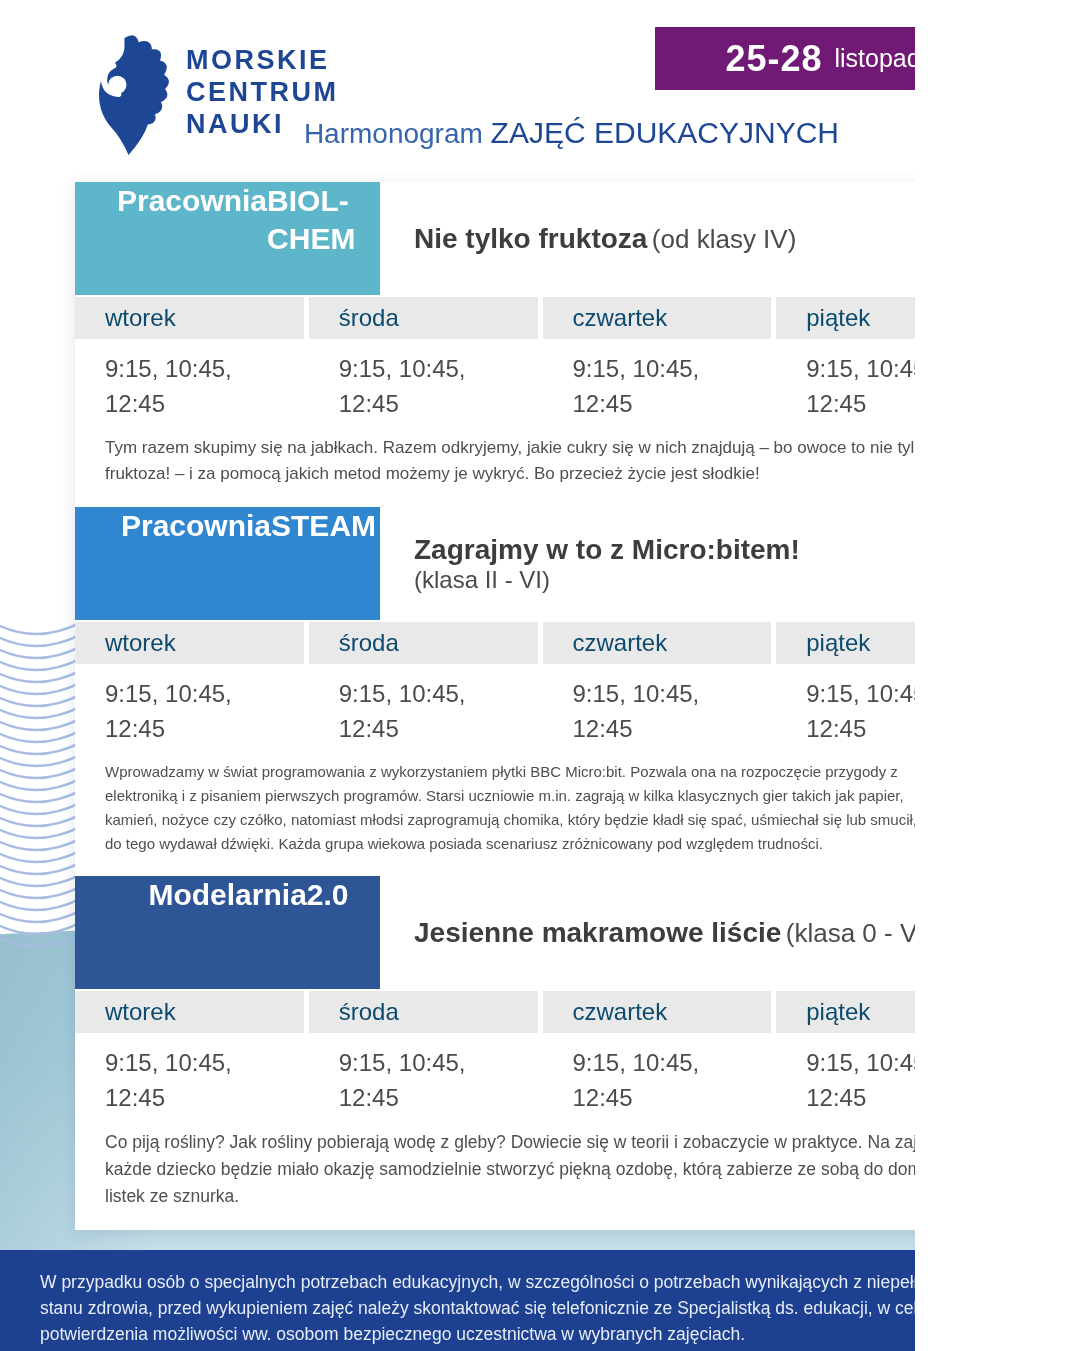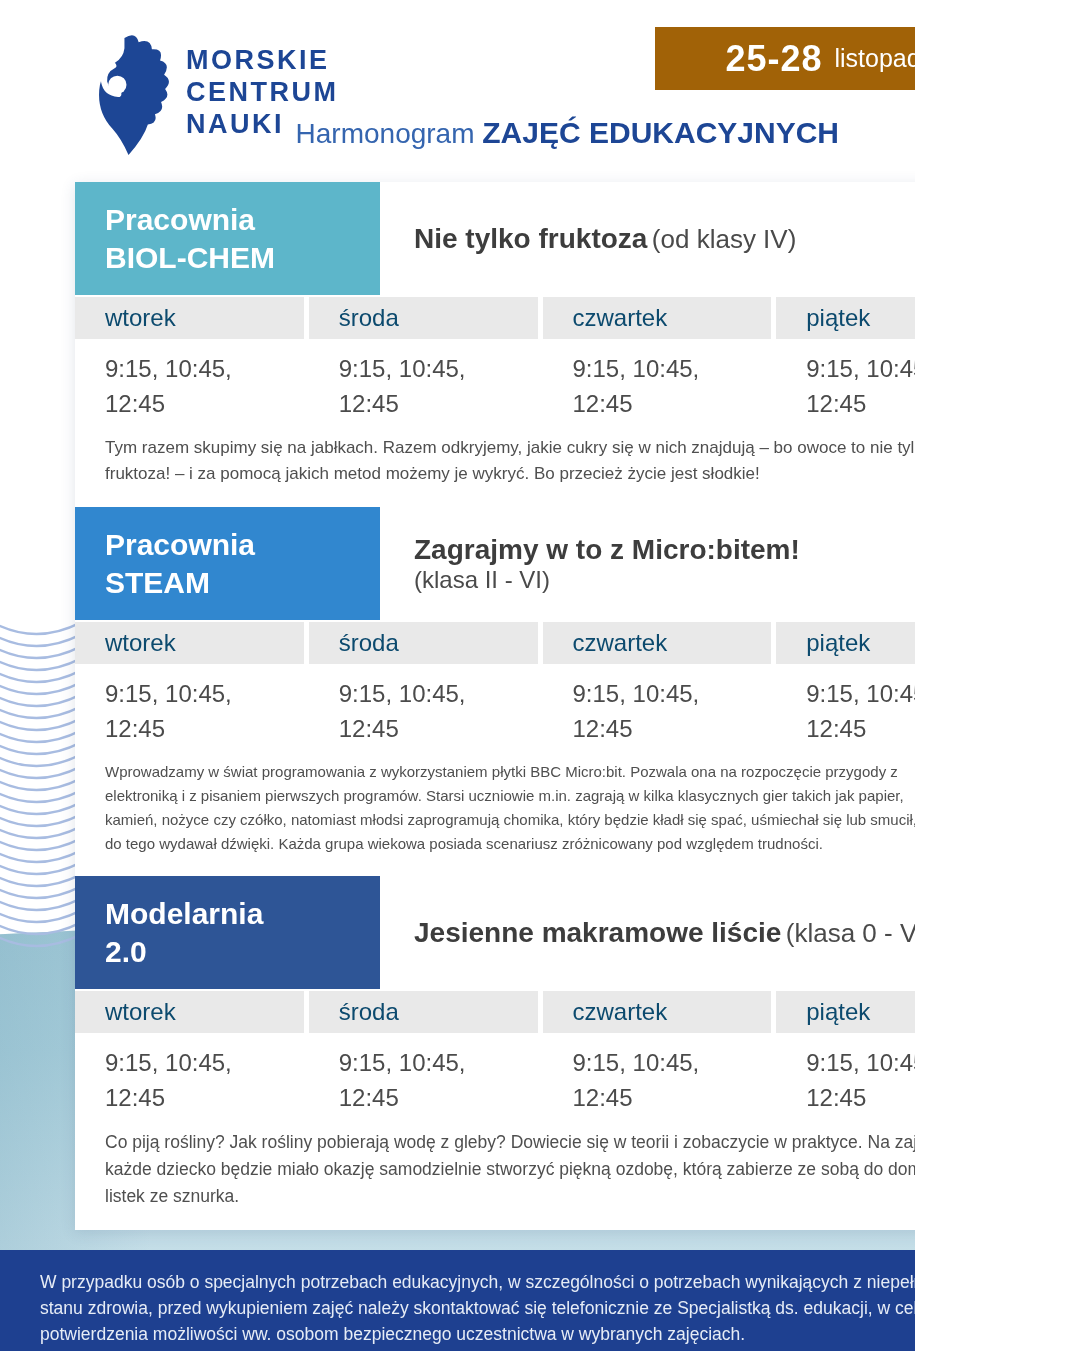--- a/index.html
+++ b/index.html
@@ -33,32 +33,32 @@
     position:absolute; z-index:2; left:655px; top:27px; width:350px; height:63px;
     display:flex; align-items:center; justify-content:center; gap:12px;
     color:#ffffff;
   }
   .date-badge .nums { font-size:36px; font-weight:bold; letter-spacing:1px; }
   .date-badge .month { font-size:25px; font-weight:normal;text-align:center; }
   .page-title {
     position:absolute; z-index:2; right:76px; top:116px;
     font-size:28px; color:#3565af; white-space:nowrap;
   }
-  .page-title .strong { font-size:30px; font-weight:bold; color:#1d4695; }
+  .page-title .strong { font-size:30px; font-weight:normal; color:#1d4695; }
 
   
   .card {
     position:absolute; z-index:2; left:75px; top:182px; width:930px;
     background:#ffffff; box-shadow:0 3px 14px rgba(50,70,110,.14);
   }
   .block-head { display:flex; height:113px; background:#ffffff; }
   .room {
     width:305px; flex:0 0 305px; color:#ffffff;
-    display:flex; flex-direction:column; justify-content:center;
-    padding-left:30px; font-size:30px; font-weight:bold; line-height:38px;
+    display:flex; flex-direction:row; justify-content:center;
+    padding-left:42px; font-size:30px; font-weight:bold; line-height:38px;
   }
   .activity {
     flex:1; display:flex; flex-direction:column; justify-content:center;
     padding-left:34px; padding-right:10px;
   }
   .t-bold { font-size:28px; font-weight:bold; color:#3d3d3d; }
   .t-note { font-size:26px; font-weight:normal; color:#4a4a4a; }
   .stacked .t-note { display:block; font-size:24px; }
 
   .days, .times { display:grid; grid-template-columns:repeat(4,1fr); gap:5px; }
@@ -164,21 +164,21 @@
     <circle cx="40" cy="50" r="9" fill="#ffffff"></circle>
     <path d="M41,59 Q29,58 27,47 Q26,36 36,31" stroke="#ffffff" stroke-width="6" fill="none" stroke-linecap="round"></path>
   </svg>
 
   <div class="logo-text">
     <div>MORSKIE</div>
     <div>CENTRUM</div>
     <div>NAUKI</div>
   </div>
 
-  <div class="date-badge" style="background-color: #a16207;">
+  <div class="date-badge" style="background-color: #701a75;">
     <span class="nums">25-28</span>
     <span class="month">listopada</span>
   </div>
 
   <div class="page-title">
     <span>Harmonogram</span>
     <span class="strong">ZAJĘĆ EDUKACYJNYCH</span>
   </div>
 
   <div class="card">

